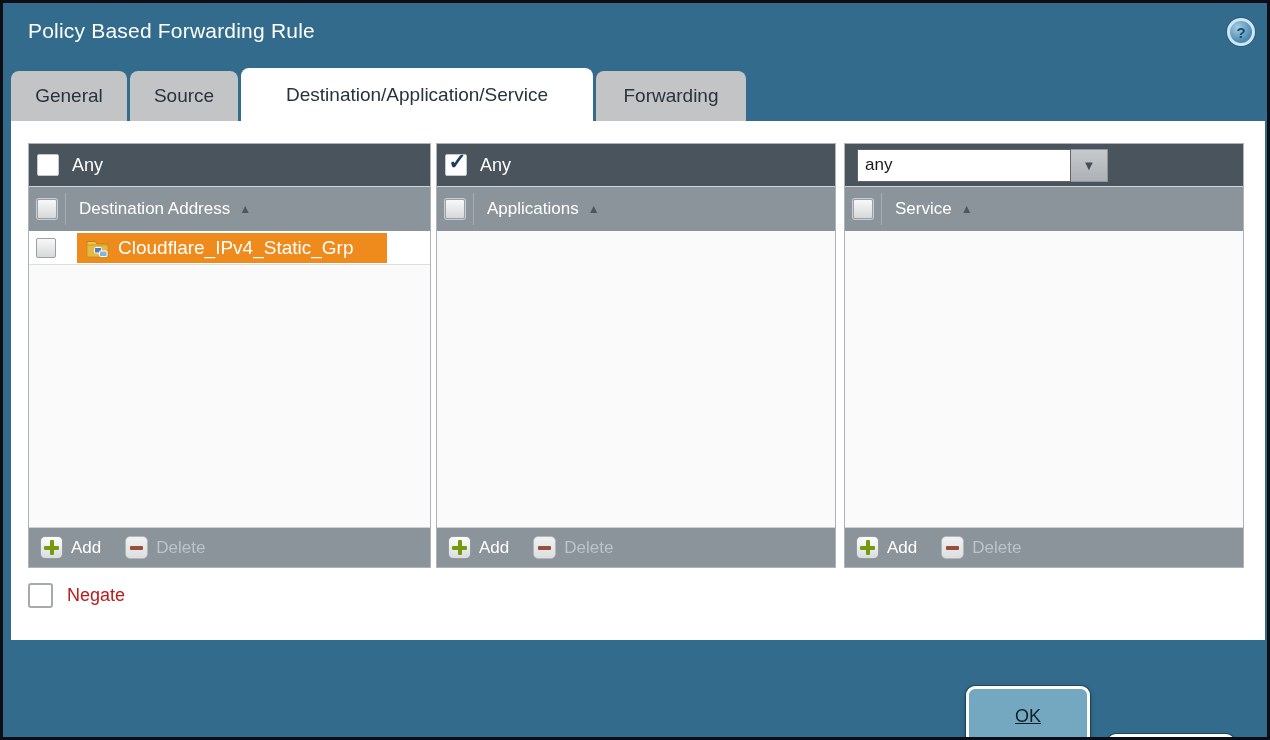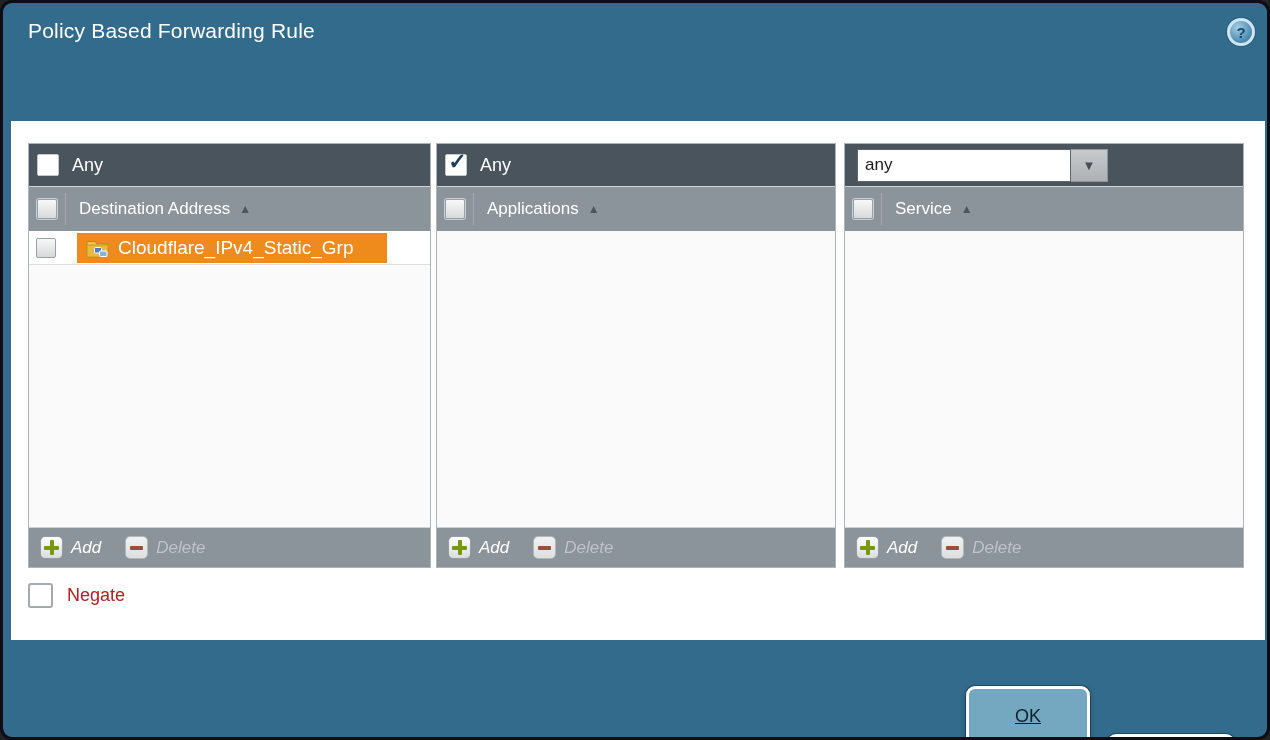--- a/index.html
+++ b/index.html
@@ -1,18 +1,18 @@
 <!DOCTYPE html>
 <html><head>
 <meta charset="utf-8">
 <style>
   html,body{margin:0;padding:0;background:#222;}
   *{box-sizing:border-box;font-family:"Liberation Sans",sans-serif;}
   #screen{position:relative;width:1270px;height:740px;background:#326b8b;
-          border:3px solid #0d0d15;border-radius:12px;overflow:hidden;}
+          border:3px solid #0d0d15;border-radius:0;overflow:hidden;}
 
   
   .title{position:absolute;left:25px;top:16px;color:#ffffff;font-size:21px;letter-spacing:.2px;}
   .help{position:absolute;left:1224px;top:15px;width:28px;height:28px;border-radius:50%;
         background:radial-gradient(circle at 35% 30%, #a6cde4, #4a88ae 70%);
         border:3px solid #cfe6f2;box-shadow:0 0 0 1px #275d7e;
         display:flex;align-items:center;justify-content:center;
         color:#144a6b;font-size:15px;font-weight:bold;cursor:pointer;}
 
   
@@ -47,21 +47,21 @@
 
   .list{flex:1 1 auto;background:#fafafa;overflow:hidden;}
   .row{height:34px;background:#ffffff;border-bottom:1px solid #dcdee0;
        display:flex;align-items:center;padding-left:7px;}
   .sel{margin-left:21px;height:30px;width:310px;background:#ef8b1c;
        display:flex;align-items:center;gap:9px;padding:0 9px;color:#ffffff;font-size:19px;}
   .ag-icon{display:flex;flex:0 0 auto;}
 
   .panel-footer{height:40px;background:#8b939b;border-top:1px solid #ced2d5;
                 display:flex;align-items:center;gap:24px;padding-left:11px;flex:0 0 auto;}
-  .tool-btn{display:flex;align-items:center;gap:8px;cursor:pointer;font-style:italic;}
+  .tool-btn{display:flex;align-items:center;gap:8px;cursor:pointer;}
   .icon-box{width:23px;height:23px;border-radius:5px;position:relative;flex:0 0 auto;}
   .icon-box.add{background:linear-gradient(#ffffff,#d9dcdd);border:1px solid #949ca2;}
   .icon-box.del{background:linear-gradient(#f1f2f2,#dcdedf);border:1px solid #b2b7ba;}
   .bar{position:absolute;border-radius:1px;background:#77990e;}
   .icon-box.add .bar.h{width:15px;height:4px;left:3px;top:8.5px;}
   .icon-box.add .bar.v{width:4px;height:15px;left:8.5px;top:3px;}
   .icon-box.del .bar.h{width:13px;height:4px;left:4px;top:8.5px;background:#9a4f3b;}
   .tool-label{font-size:17px;color:#ffffff;}
   .tool-label.disabled{color:#bdc3c8;}
 
@@ -86,20 +86,26 @@
   .btn-cancel{left:1104px;width:128px;background:#cccecf;margin-top:48px;}
 </style>
 </head>
 <body>
 
 <div id="screen">
 
   <div class="title">Policy Based Forwarding Rule</div>
   <div class="help">?</div>
 
+  <div class="tabs">
+    <div class="tab tab-general">General</div>
+    <div class="tab tab-source">Source</div>
+    <div class="tab tab-dest active">Destination/Application/Service</div>
+    <div class="tab tab-fwd">Forwarding</div>
+  </div>
 
   <div class="content">
 
     <div class="panel panel-dest">
       <div class="any-bar">
         <span class="cb"></span>
         <span class="any-label">Any</span>
       </div>
       <div class="col-header">
         <span class="cb cb-gray"></span>

